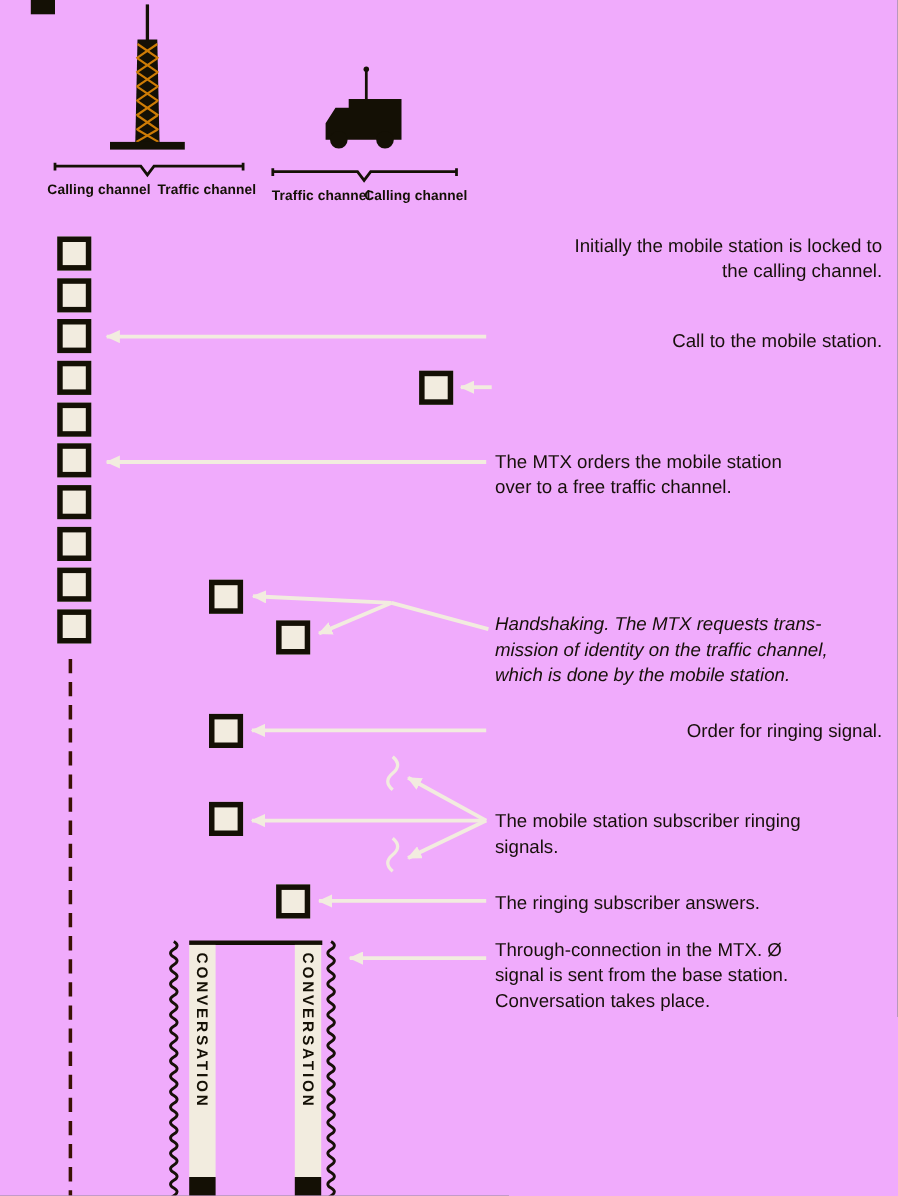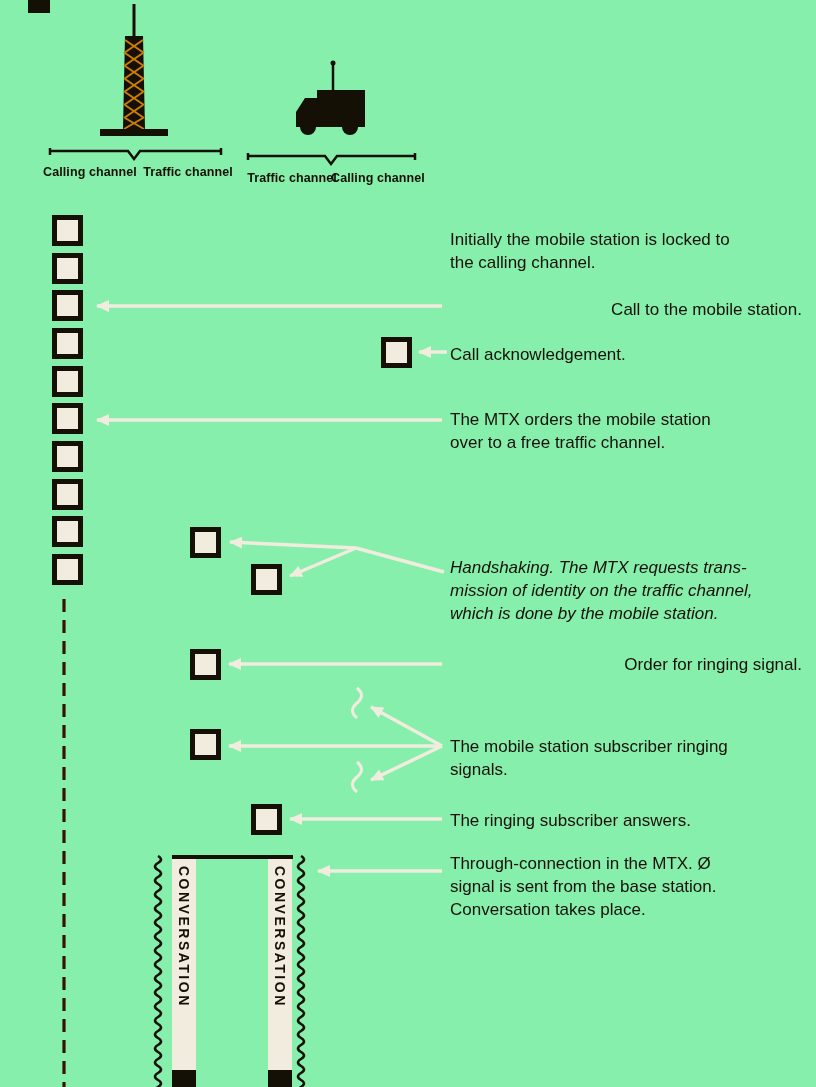--- a/index.html
+++ b/index.html
@@ -1,19 +1,19 @@
 <!DOCTYPE html>
 <html><head>
 <meta charset="utf-8">
 <style>
   * { margin:0; padding:0; box-sizing:border-box; }
   html,body { background:#888; }
   #page {
     position:relative; width:816px; height:1087px; overflow:hidden;
-    background:#86efac;
+    background:#f0abfc;
     font-family:"Liberation Sans", sans-serif;
     color:#17100a;
   }
   #overlay { position:absolute; left:0; top:0; width:816px; height:1087px; }
   .sq {
     position:absolute; width:31px; height:31px;
     background:#f2ecdf; border:5px solid #141005;
   }
   .note {
     position:absolute; left:450px; width:352px;
@@ -141,24 +141,23 @@
   <div class="sq" style="left:52px; top:516px;"></div>
   <div class="sq" style="left:52px; top:554px;"></div>
 
   <div class="sq" style="left:381px; top:337px;"></div>
   <div class="sq" style="left:190px; top:527px;"></div>
   <div class="sq" style="left:251px; top:564px;"></div>
   <div class="sq" style="left:190px; top:649px;"></div>
   <div class="sq" style="left:190px; top:729px;"></div>
   <div class="sq" style="left:251px; top:804px;"></div>
 
-  <div class="note" style="top:228px;">Initially the mobile station is locked to
+  <div class="note" style="top:212px;text-align:right;">Initially the mobile station is locked to
 the calling channel.</div>
   <div class="note" style="top:298px;text-align:right;">Call to the mobile station.</div>
-  <div class="note" style="top:343px;">Call acknowledgement.</div>
   <div class="note" style="top:408px;">The MTX orders the mobile station
 over to a free traffic channel.</div>
   <div class="note" style="top:556px;font-style:italic;">Handshaking. The MTX requests trans-
 mission of identity on the traffic channel,
 which is done by the mobile station.</div>
   <div class="note" style="top:653px;text-align:right;">Order for ringing signal.</div>
   <div class="note" style="top:735px;">The mobile station subscriber ringing
 signals.</div>
   <div class="note" style="top:809px;">The ringing subscriber answers.</div>
   <div class="note" style="top:852px;">Through-connection in the MTX. Ø

